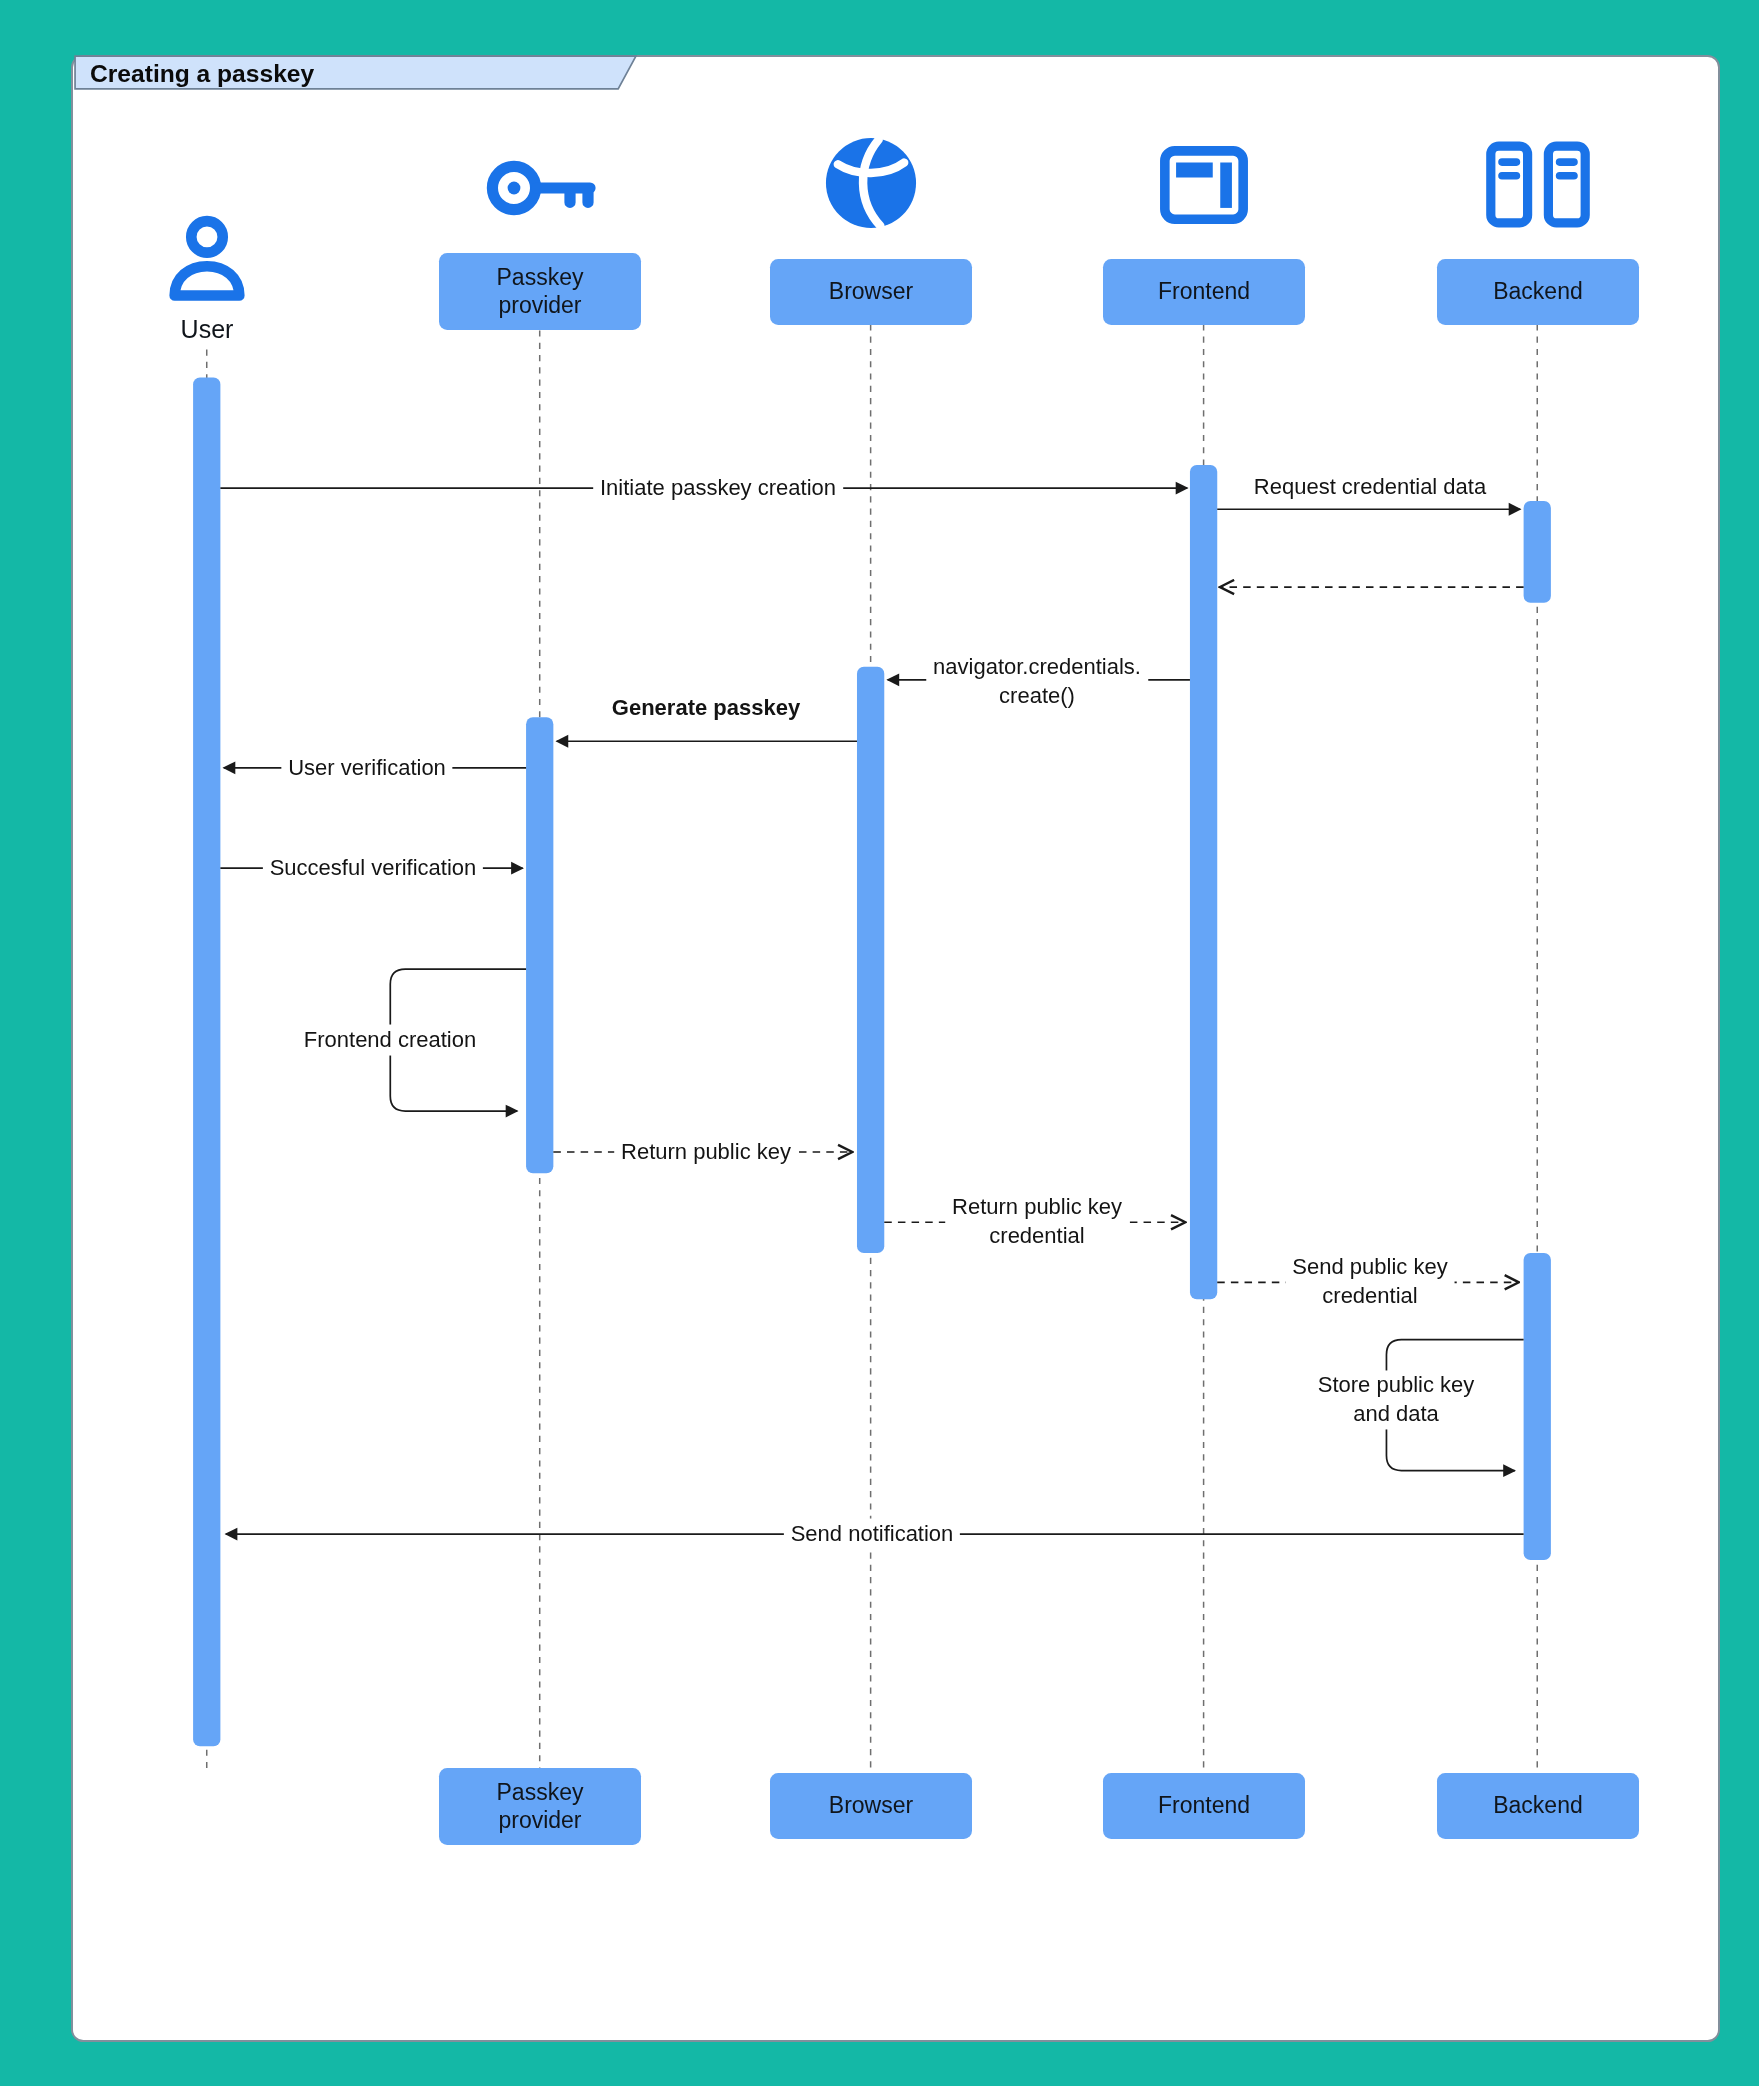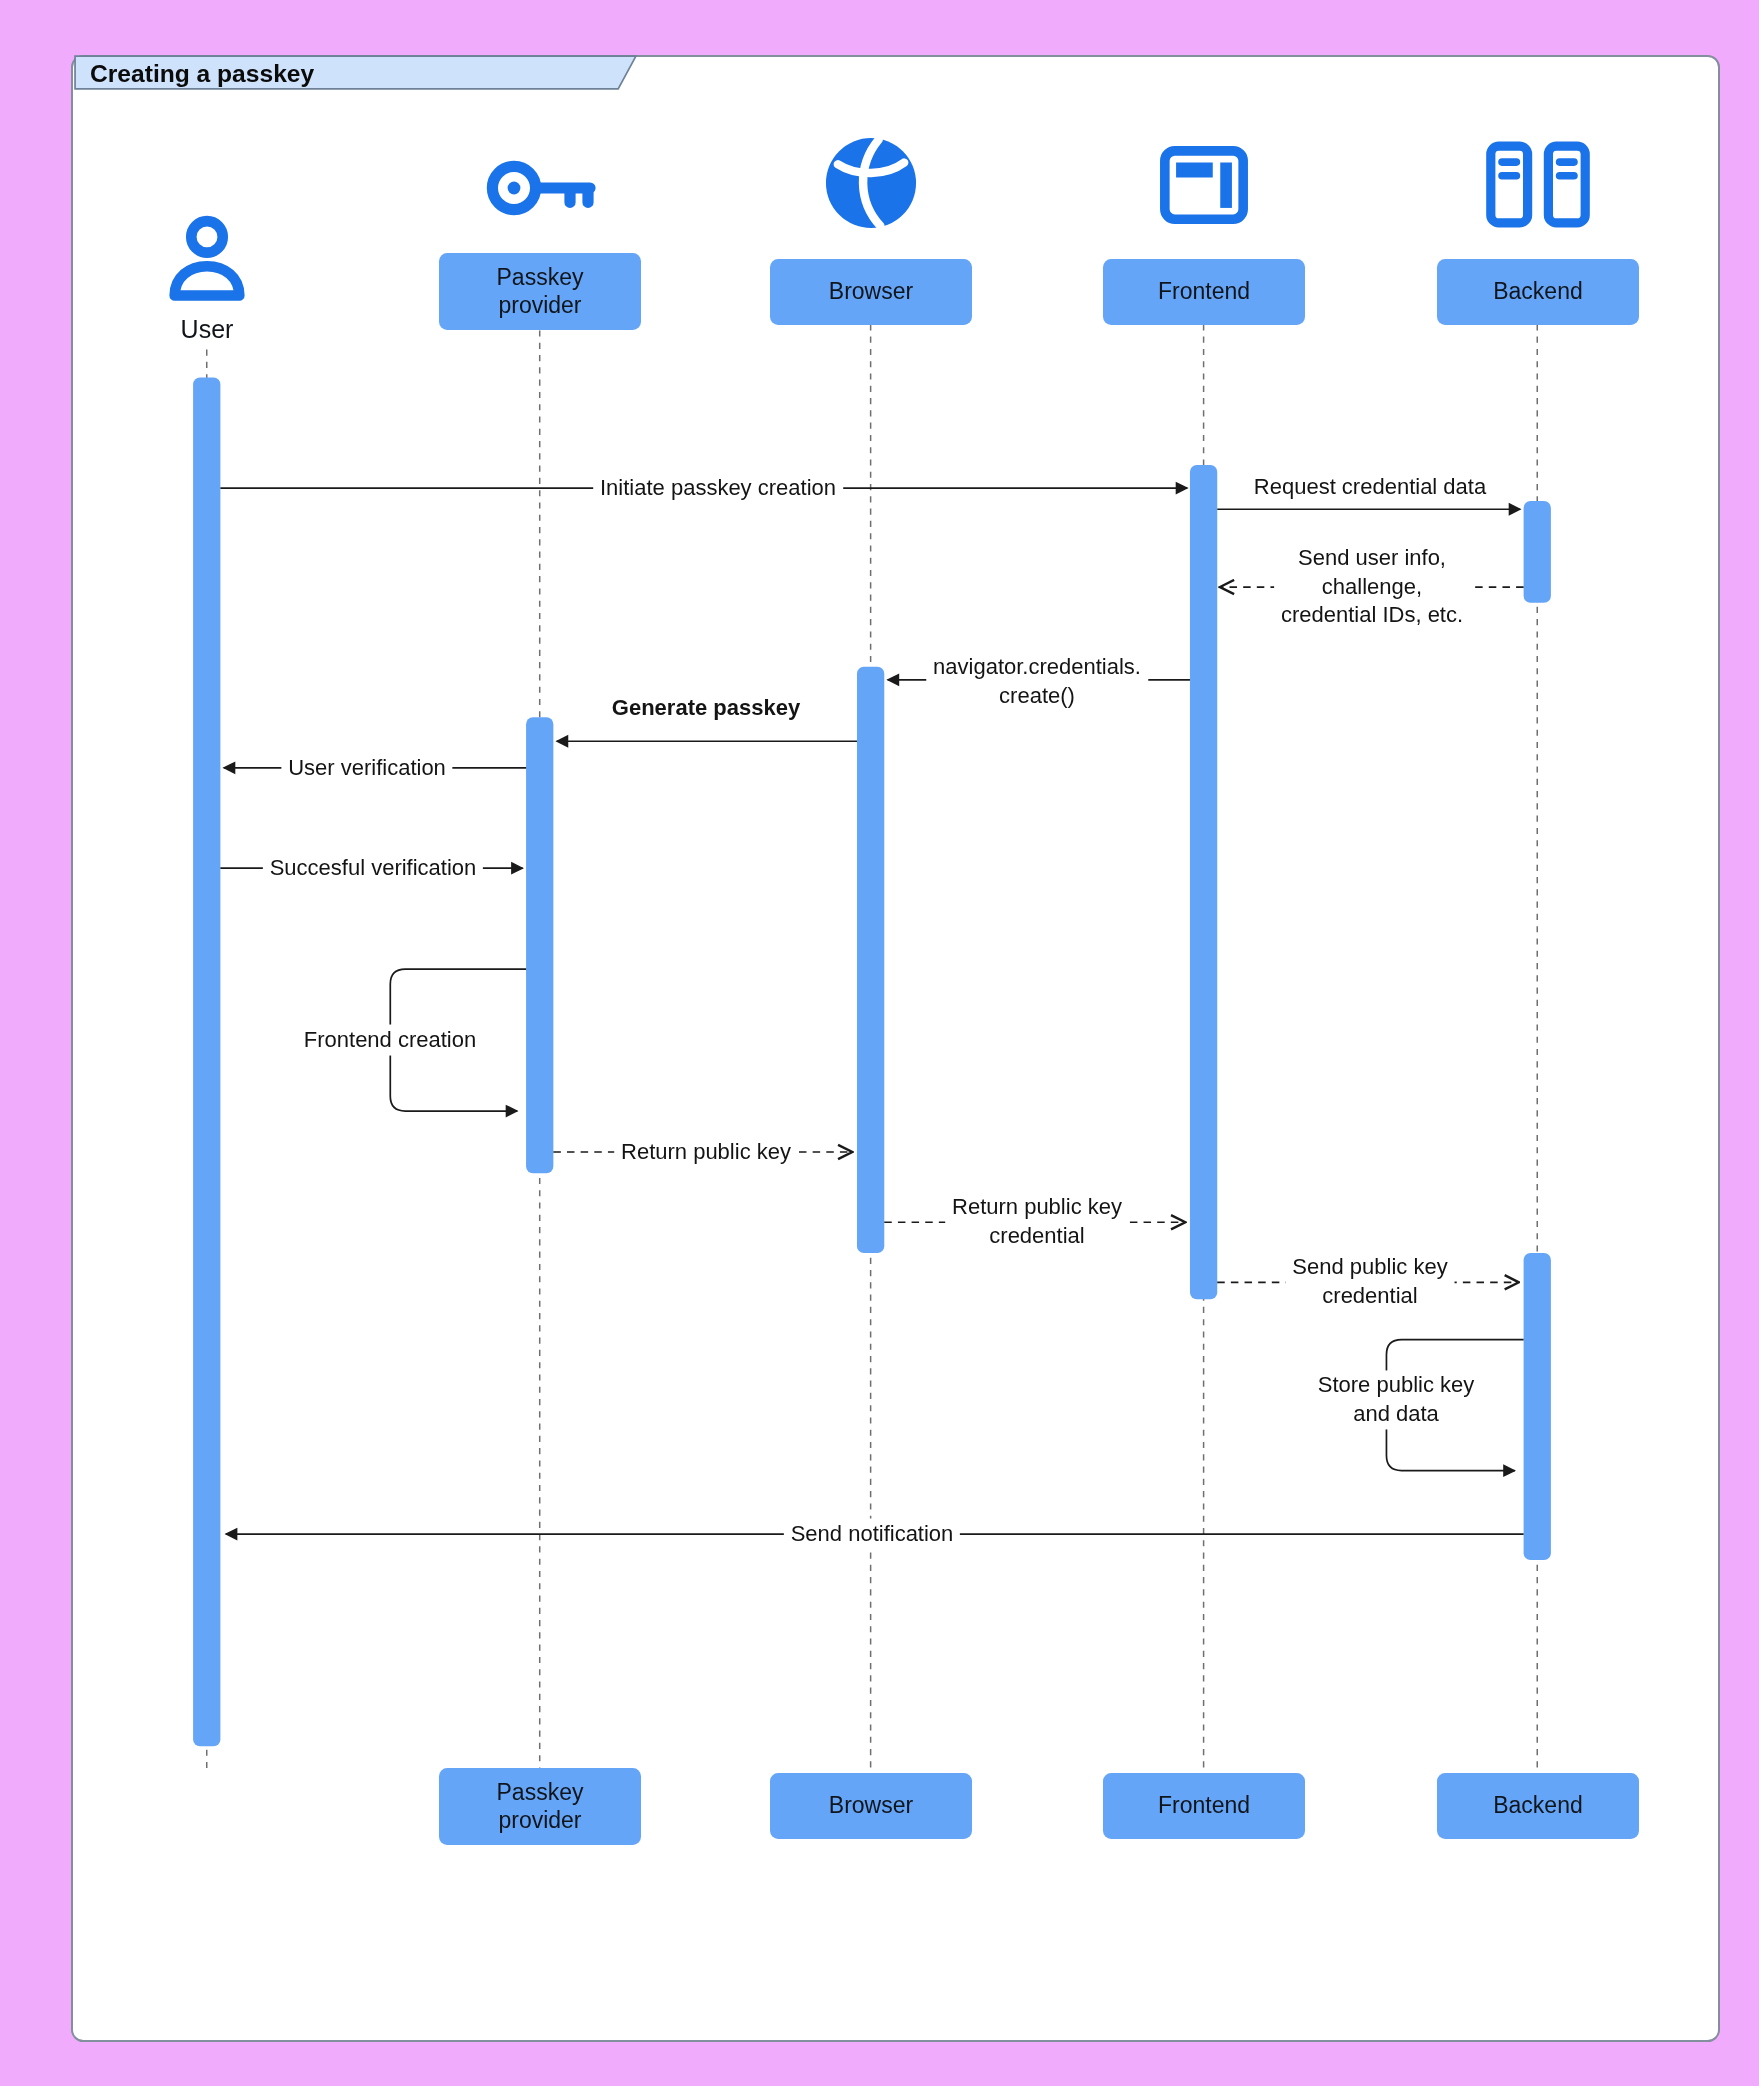--- a/index.html
+++ b/index.html
@@ -1,16 +1,16 @@
 <!DOCTYPE html>
 <html style="--accent-blue: #1a73e8; --box-blue: #65a5f7; --title-fill: #cfe2fb; --frame-border: #828f9c; --arrow: #1a1a1a; --lifeline: #6f6f6f;font-size:11px"><head>
 <meta charset="utf-8">
 <style>
   html,body{margin:0;padding:0;background:#ffffff;}
-  .stage{position:relative;width:1759px;height:2087px;background:#f0abfc;font-family:"Liberation Sans",sans-serif;color:#141414;overflow:hidden;}
+  .stage{position:relative;width:1759px;height:2087px;background:#14b8a6;font-family:"Liberation Sans",sans-serif;color:#141414;overflow:hidden;}
   .frame{position:absolute;left:71px;top:55px;width:1645px;height:1983px;border:2px solid var(--frame-border,#828f9c);border-radius:12.3px;background:#fff;}
   .layer{position:absolute;left:0;top:0;width:1759px;height:2087px;}
   .lifeline{stroke:var(--lifeline,#6f6f6f);stroke-width:2.2;stroke-dasharray:9 9;fill:none;}
   .bar{fill:var(--box-blue,#65a5f7);}
   .arrow{stroke:var(--arrow,#1a1a1a);stroke-width:2.5;fill:none;}
   .dashed{stroke-dasharray:11 9;}
   .mhead{fill:var(--arrow,#1a1a1a);}
   .mopen{fill:none;stroke:var(--arrow,#1a1a1a);stroke-width:1.7;}
   .tab{fill:var(--title-fill,#cfe2fb);stroke:#6e8196;stroke-width:2.5;}
   .title{position:absolute;left:90px;top:60px;font-size:24.6px;font-weight:bold;color:#0b0b0b;}
@@ -115,23 +115,20 @@
   <div class="pbox" style="left:1437px;top:259px;width:202px;height:66px;">Backend</div>
 
   <div class="pbox" style="left:439px;top:1768px;width:202px;height:77px;">Passkey
 provider</div>
   <div class="pbox" style="left:770px;top:1773px;width:202px;height:66px;">Browser</div>
   <div class="pbox" style="left:1103px;top:1773px;width:202px;height:66px;">Frontend</div>
   <div class="pbox" style="left:1437px;top:1773px;width:202px;height:66px;">Backend</div>
 
   <div class="msg" style="left:706px;top:488px;margin-left:12px;">Initiate passkey creation</div>
   <div class="msg" style="left:1370px;top:487px;">Request credential data</div>
-  <div class="msg" style="left:1372px;top:587px;">Send user info,
-challenge,
-credential IDs, etc.</div>
   <div class="msg" style="left:1037px;top:682px;">navigator.credentials.
 create()</div>
   <div class="msg" style="left:706px;top:708px;font-weight:bold;">Generate passkey</div>
   <div class="msg" style="left:367px;top:768px;">User verification</div>
   <div class="msg" style="left:373px;top:868px;">Succesful verification</div>
   <div class="msg" style="left:390px;top:1040px;">Frontend creation</div>
   <div class="msg" style="left:706px;top:1152px;">Return public key</div>
   <div class="msg" style="left:1037px;top:1222px;">Return public key
 credential</div>
   <div class="msg" style="left:1370px;top:1282px;">Send public key

